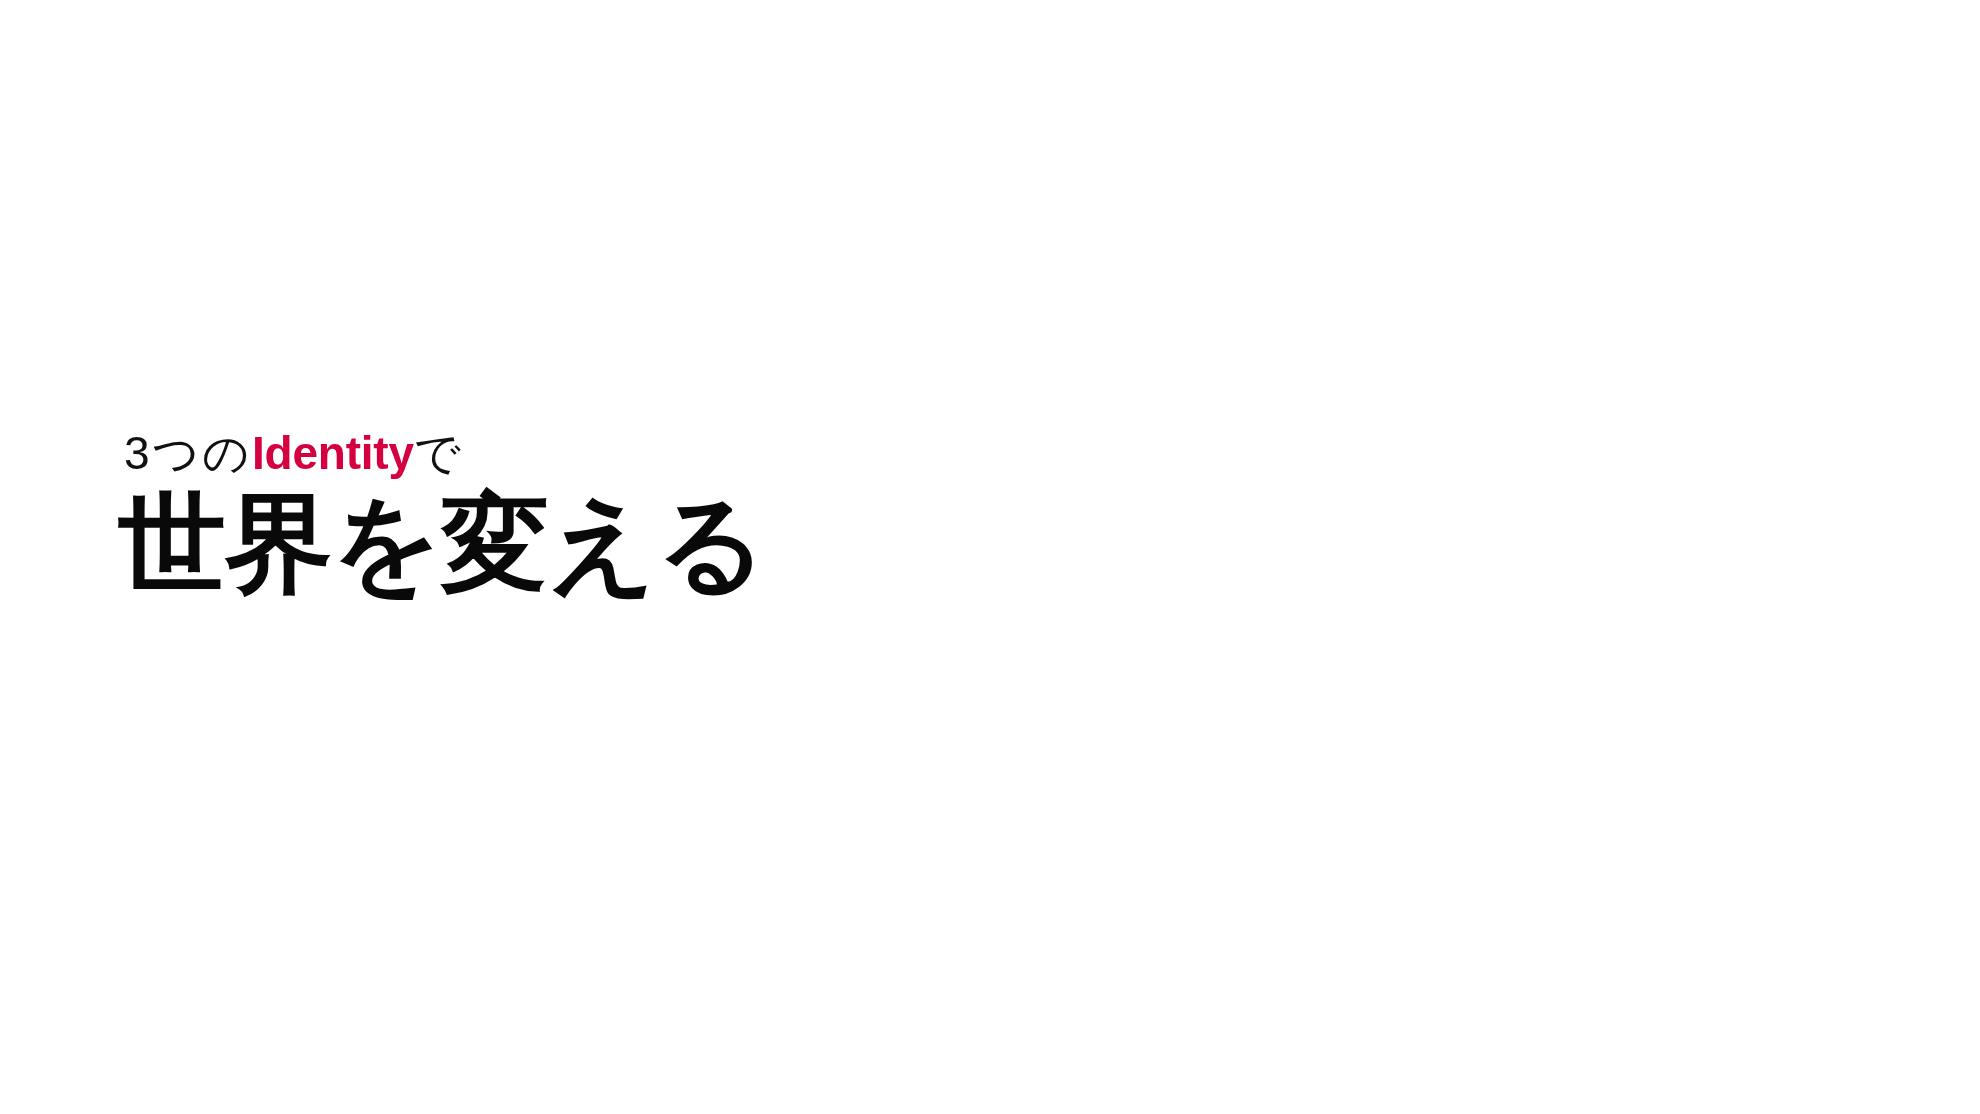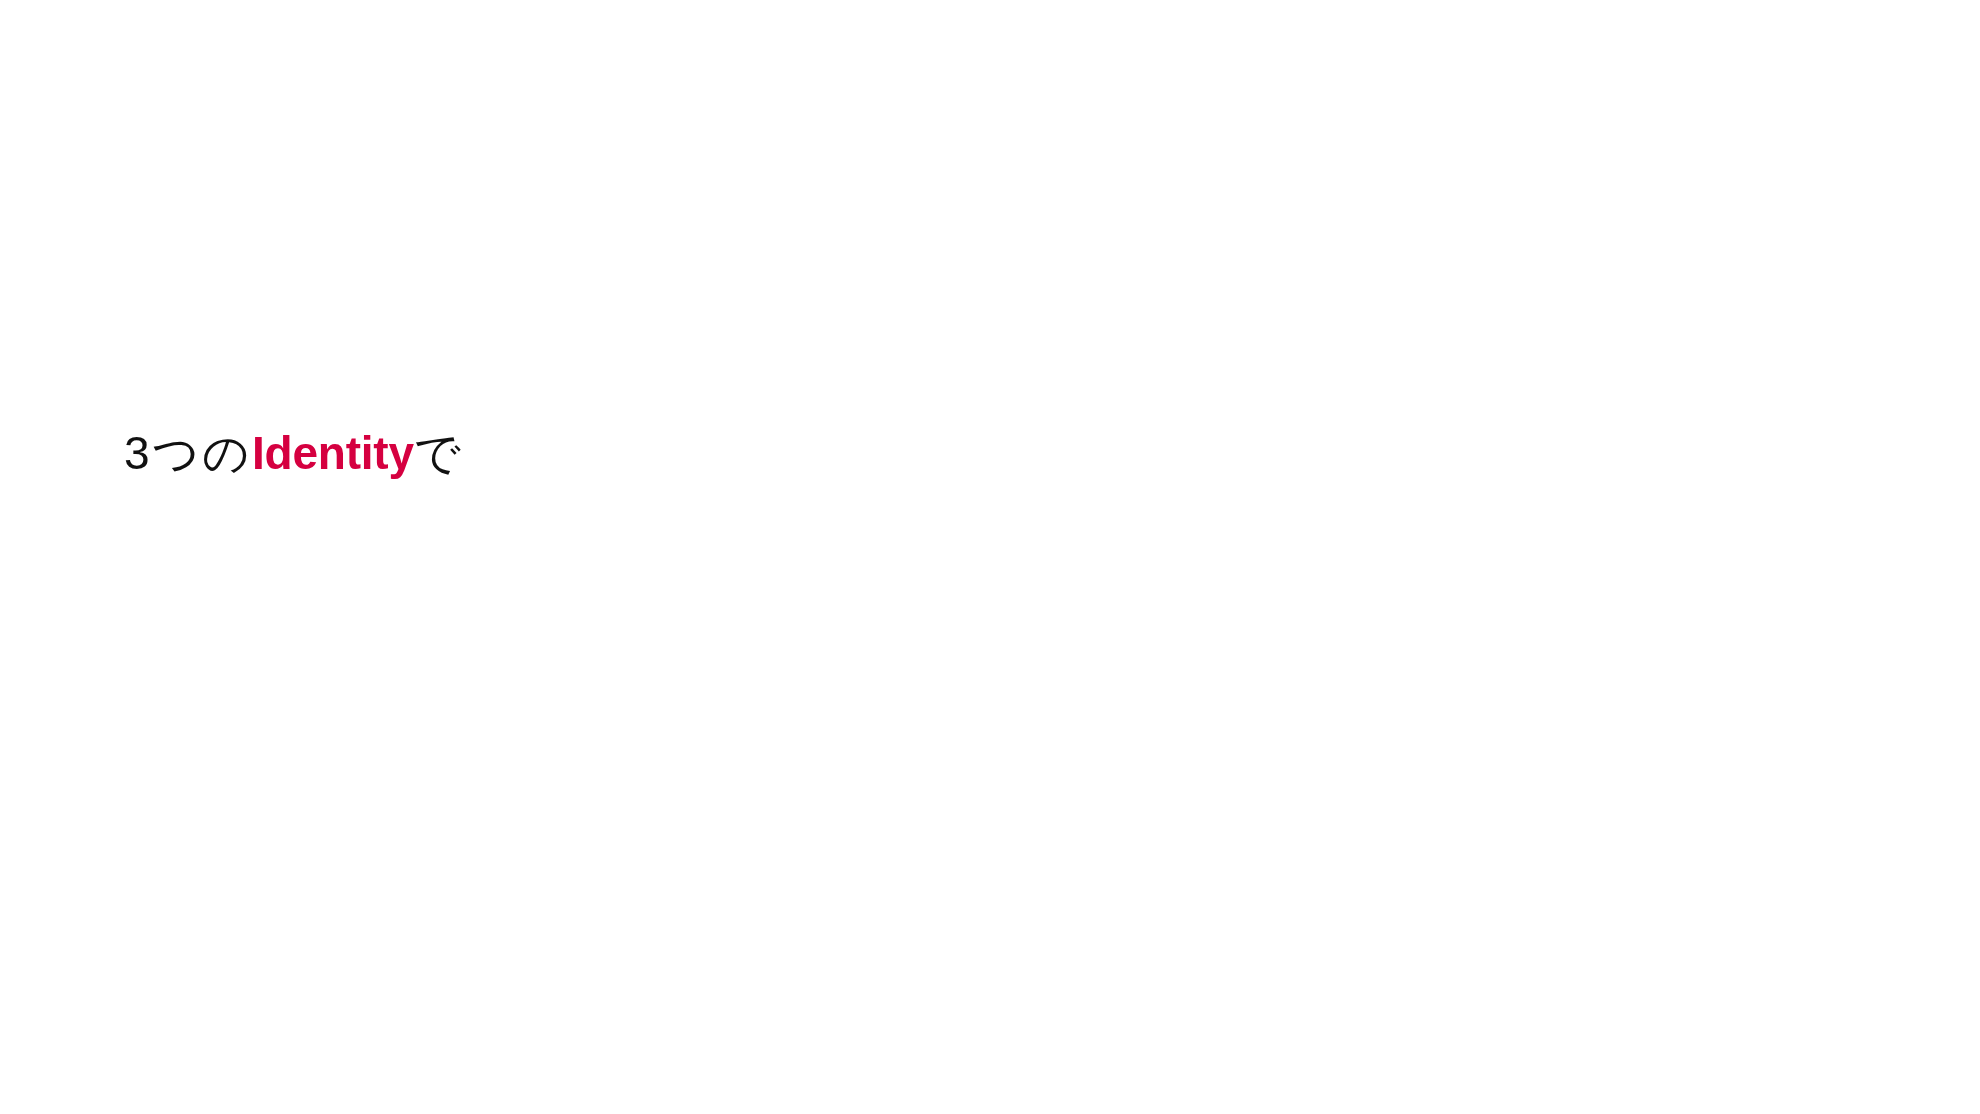--- a/index.html
+++ b/index.html
@@ -88,16 +88,17 @@
 </style>
 </head>
 <body>
 
 <div id="slide">
 
   <div class="text-block">
 
     <p class="subtitle"><span class="num">3つの</span><span class="accent">Identity</span><span>で</span></p>
 
+    <h1 class="headline">世界を変える</h1>
   </div>
 
 
 </div>
 
 </body></html>

